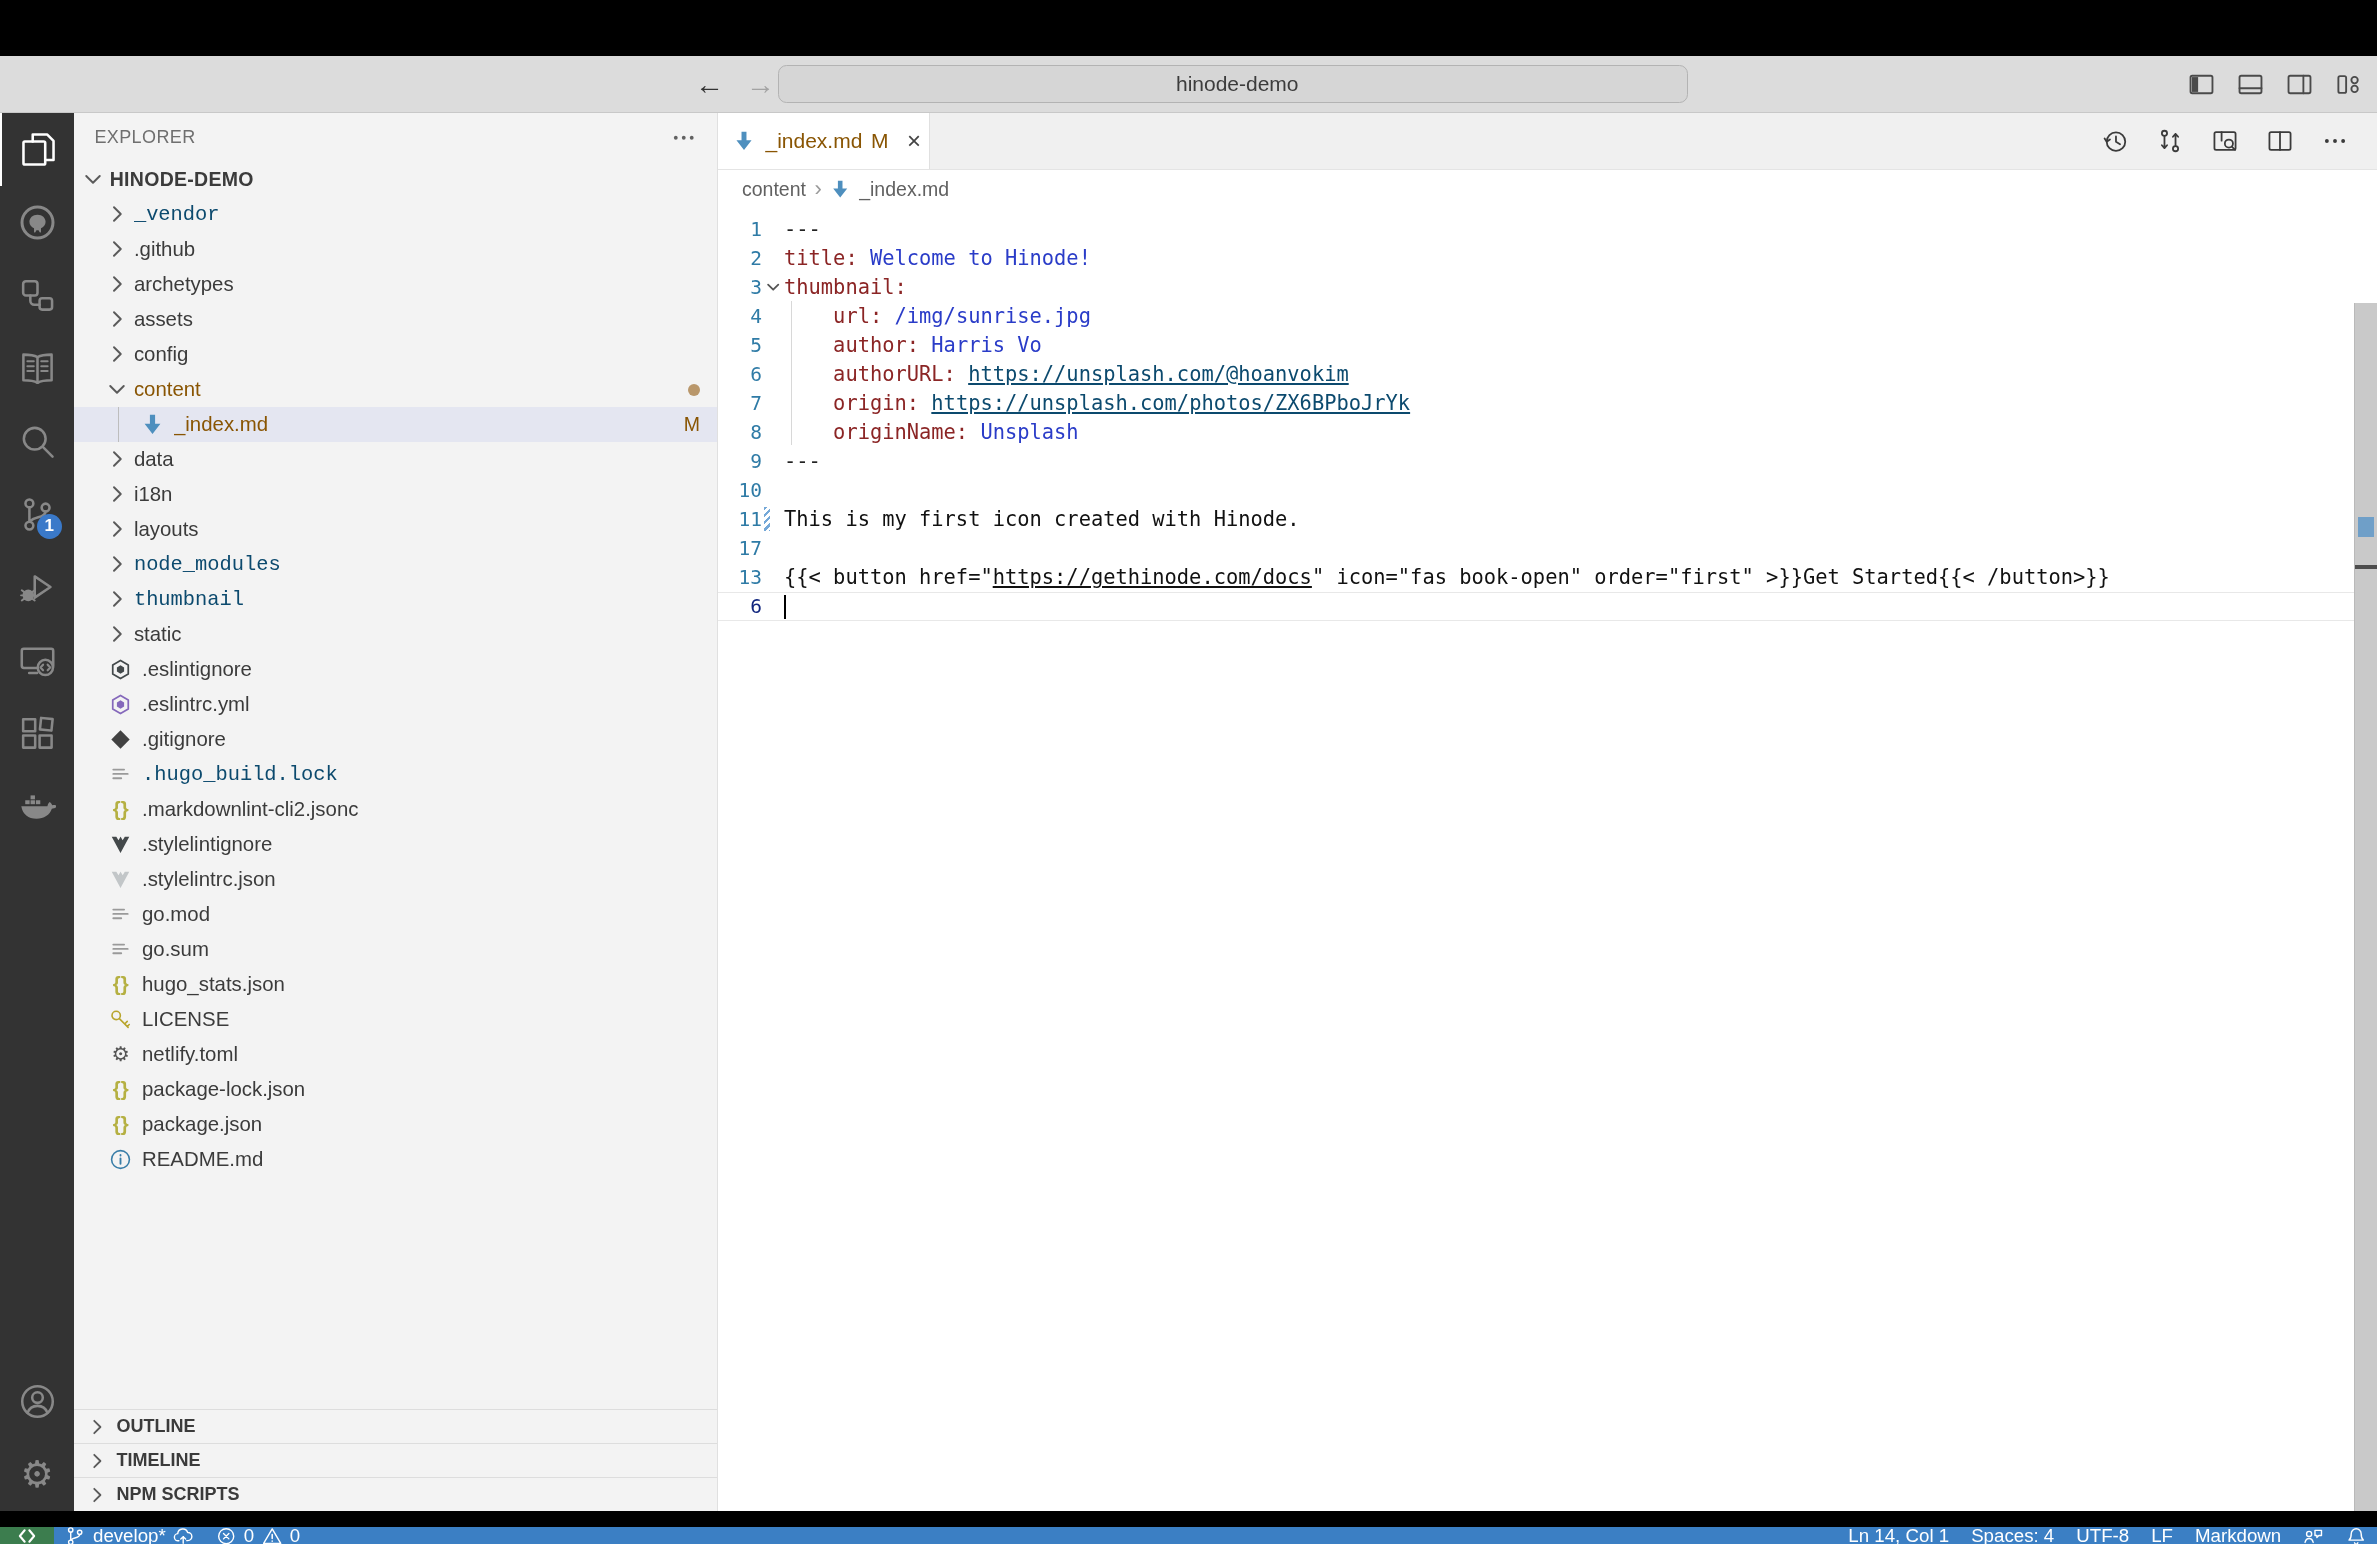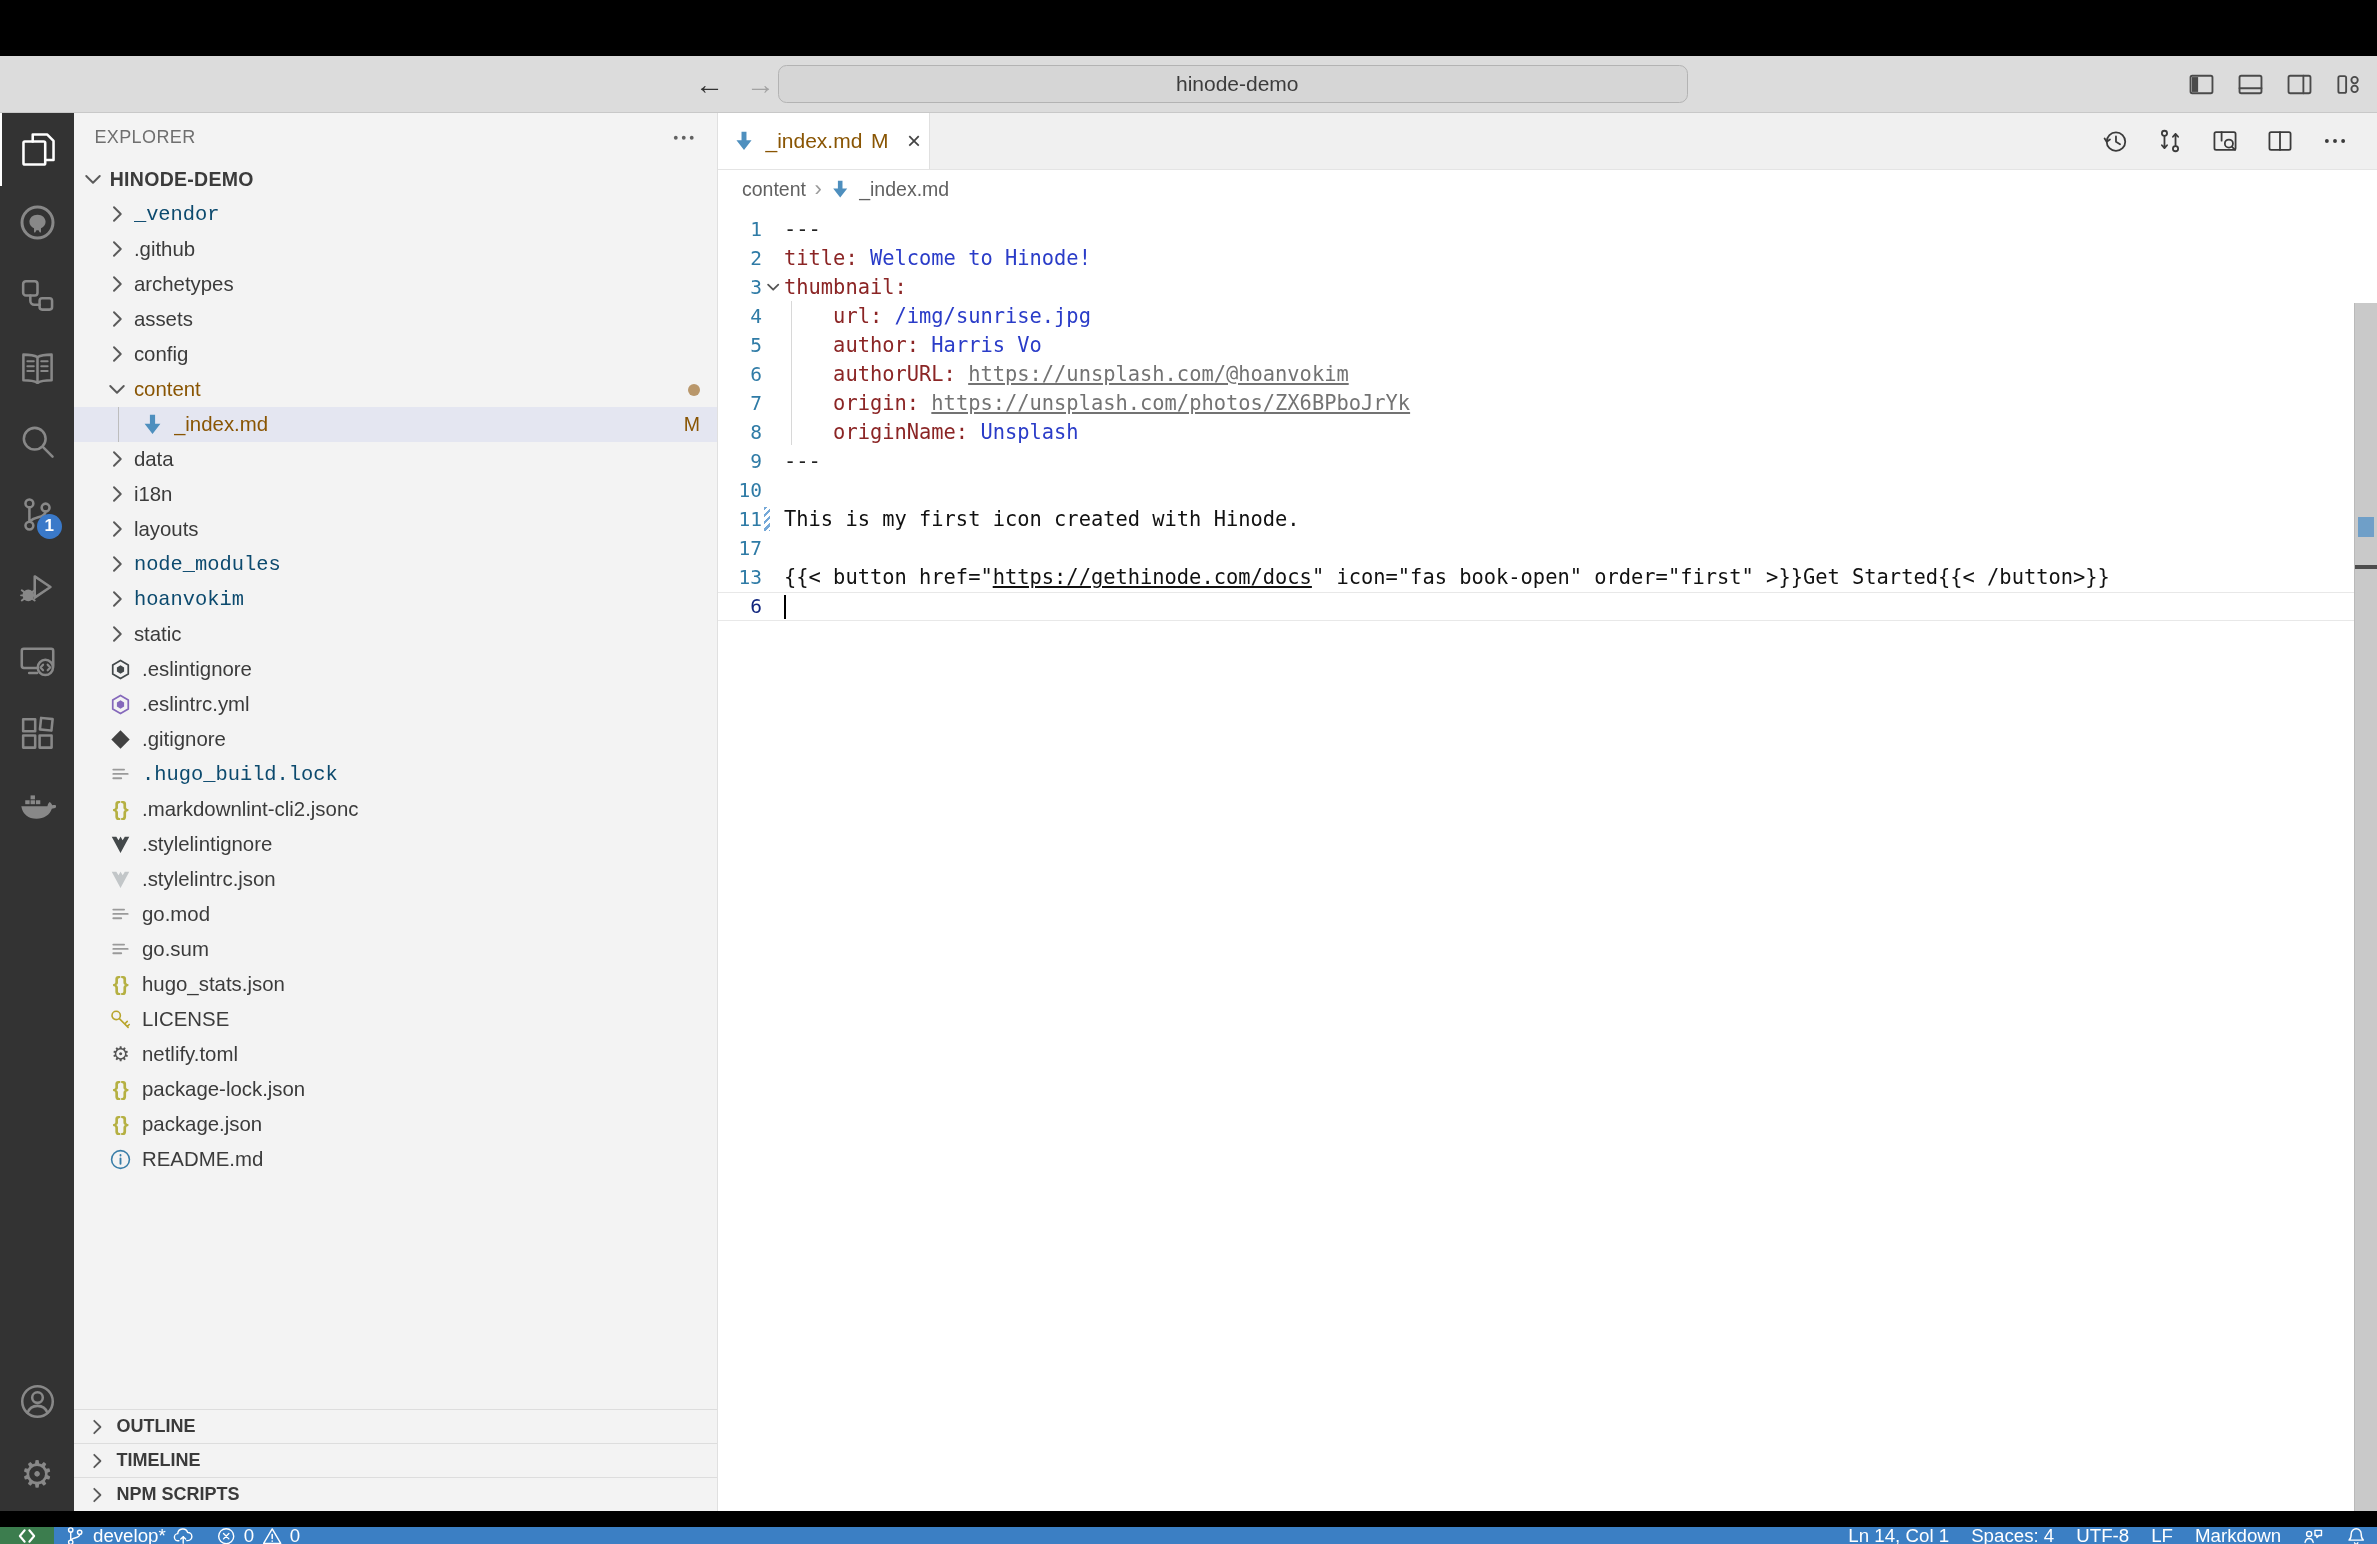--- a/index.html
+++ b/index.html
@@ -89,21 +89,21 @@
   .cline { height:29px; display:flex; align-items:center; position:relative; }
   .cline .ln { width:44px; text-align:right; color:#2f7ba6; font-size:19.5px; flex:none; }
   .cline.current .ln { color:#10257e; }
   .cline .dec { width:22px; height:100%; flex:none; position:relative; display:flex;
                 align-items:center; justify-content:center; color:#555; }
   .cline .dec svg { width:20.4px; height:20.4px; }
   .gitbar { position:absolute; left:1.7px; top:2.5px; bottom:2.5px; width:6.8px;
             background:repeating-linear-gradient(135deg,#74a8d8 0 2.5px,#ffffff 2.5px 5.1px); }
   .cline pre { margin:0; font:inherit; white-space:pre; }
   .key { color:#8b2525; } .val { color:#2a3cc8; }
-  .lnk { color:#737373; text-decoration:underline;text-align:right; }
+  .lnk { color:#0c4a6e; text-decoration:underline;text-align:right; }
   .pln { color:#111; } .plnu { color:#111; text-decoration:underline;text-align:center; } .pun { color:#222; }
   .cline.current { border-top:1.7px solid #e8e8e8; border-bottom:1.7px solid #e8e8e8; }
   .cursor { display:inline-block; width:2.1px; height:24px; background:#000; vertical-align:middle; }
   #indent-guide { position:absolute; left:73px; top:93px; height:144px; width:1.3px; background:#d8d8d8; }
   #overview-ruler { position:absolute; right:0; top:95px; bottom:0; width:23px; background:#c9c9c9;
                     border-left:0.8px solid #b9b9b9; }
   #ruler-mod { position:absolute; right:3.4px; top:214px; width:15.3px; height:20.4px; background:#6f9fc8; }
   #ruler-cursor { position:absolute; left:0; top:262px; width:100%; height:4.2px; background:#4d4d4d; }
 
   
@@ -402,21 +402,21 @@
               </svg>
             </span>
             <span class="lbl">node_modules</span>
           </div>
           <div class="tree-row  dim  ">
             <span class="twisty">
               <svg viewBox="0 0 16 16" fill="none" stroke="currentColor" stroke-width="1.1" stroke-linecap="round" stroke-linejoin="round">
                 <path d="M6 3.5L10.5 8 6 12.5" stroke-width="1.3"></path>
               </svg>
             </span>
-            <span class="lbl">hoanvokim</span>
+            <span class="lbl">thumbnail</span>
           </div>
           <div class="tree-row    ">
             <span class="twisty">
               <svg viewBox="0 0 16 16" fill="none" stroke="currentColor" stroke-width="1.1" stroke-linecap="round" stroke-linejoin="round">
                 <path d="M6 3.5L10.5 8 6 12.5" stroke-width="1.3"></path>
               </svg>
             </span>
             <span class="lbl">static</span>
           </div>
           <div class="tree-row    ">

